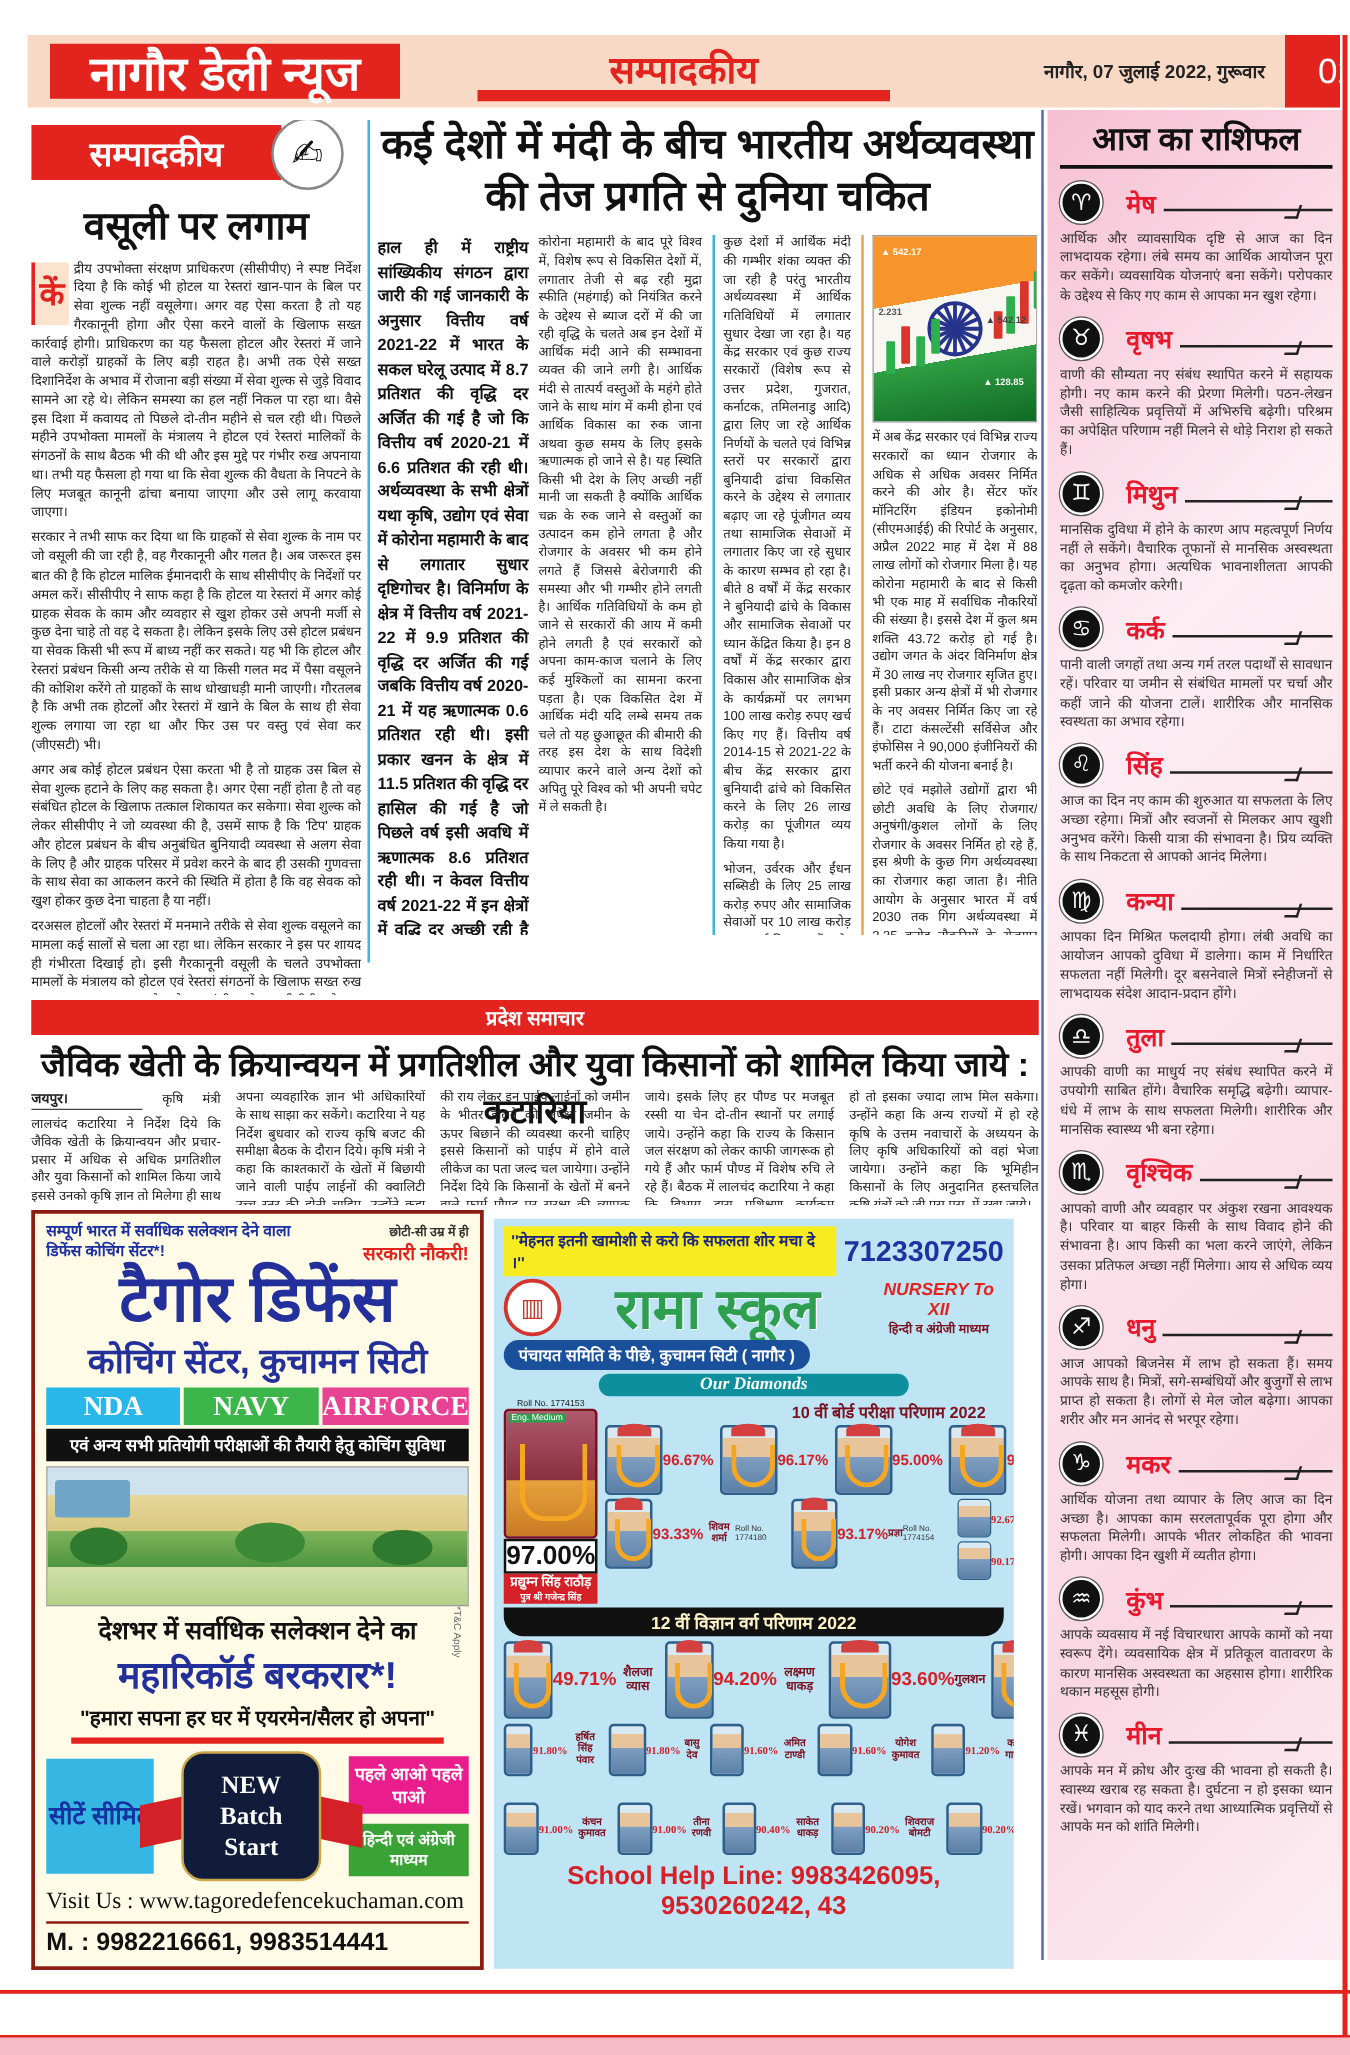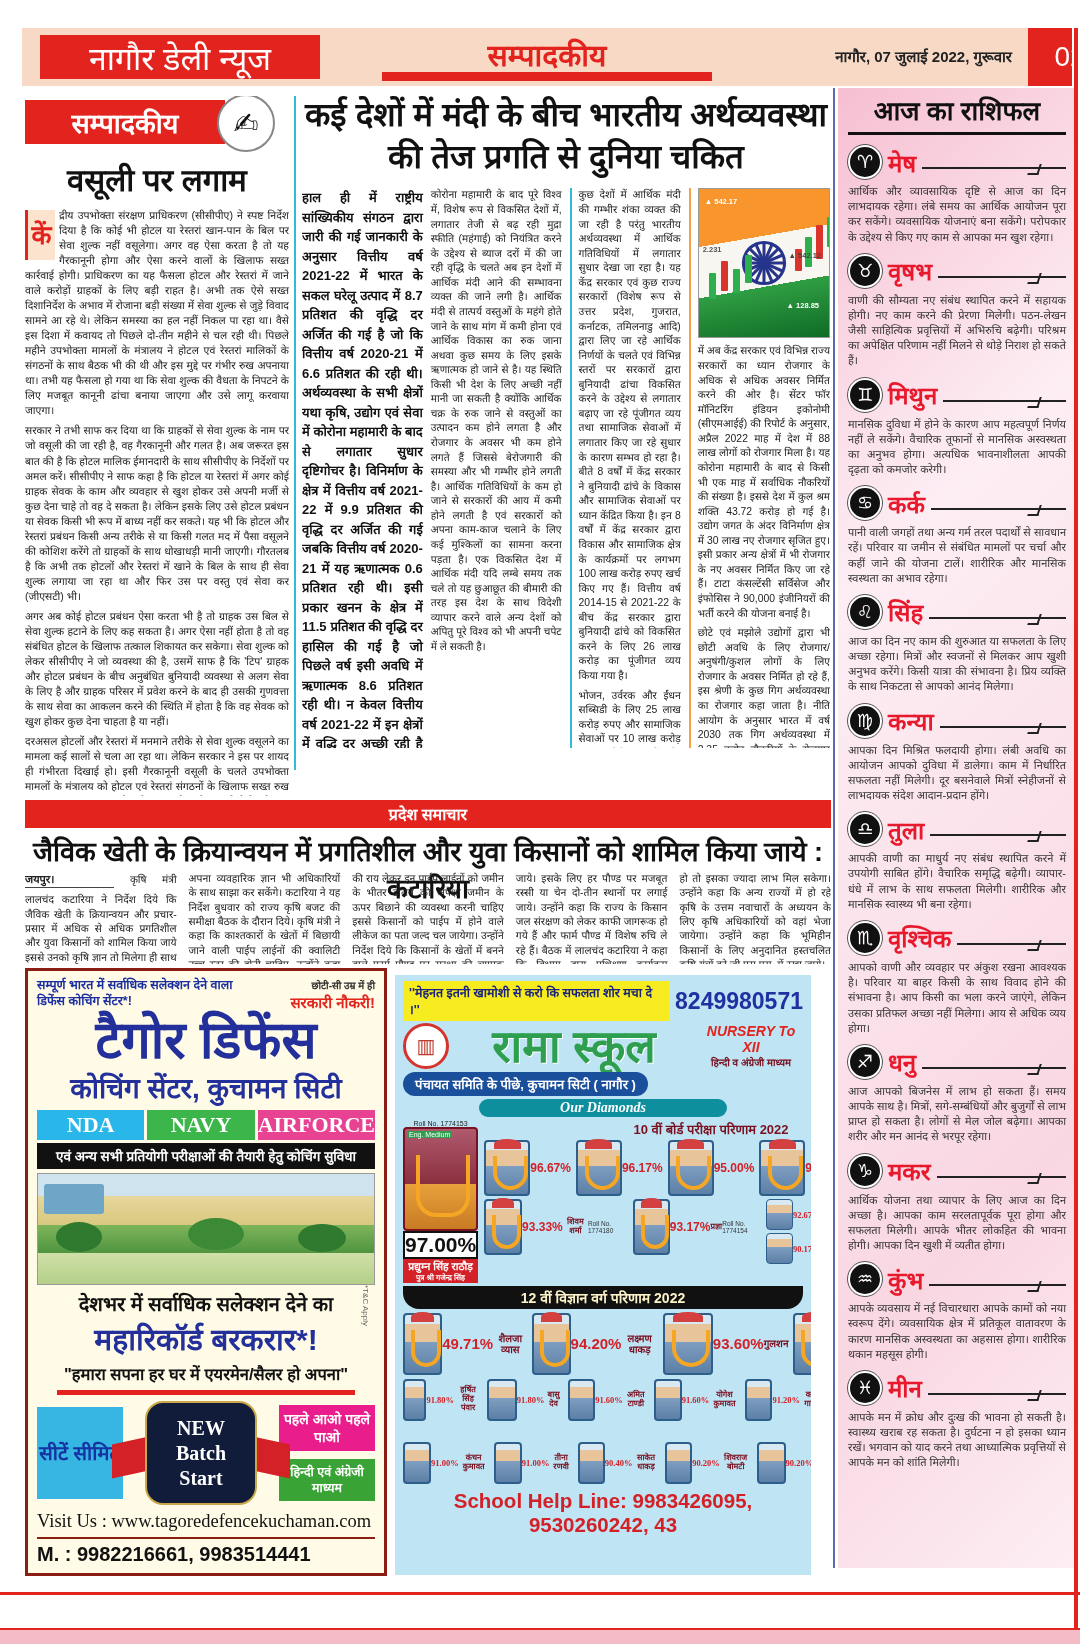--- a/index.html
+++ b/index.html
@@ -7,21 +7,21 @@
   .page { position:relative; width:1080px; height:1644px; background:#fff; margin:0 auto; overflow:hidden; }
 
   
   .edge-right { position:absolute; top:28px; bottom:0; right:2px; width:4px; background:#e3231e; }
   .bottom-rule { position:absolute; left:0; right:0; top:1592px; height:3px; background:#e3231e; }
   .bottom-strip { position:absolute; left:0; right:0; top:1628px; height:16px; background:#f5bcc8; border-top:2px solid #e3231e; }
 
   
   .header { position:absolute; left:22px; top:28px; width:1050px; height:58px; background:#f7d9c5; }
   .masthead { position:absolute; left:18px; top:7px; height:44px; min-width:280px; background:#e3231e; color:#fff;
-              font-size:32px; font-weight:normal; display:flex; align-items:center; justify-content:center; padding:0 18px; }
+              font-size:38px; font-weight:bold; display:flex; align-items:center; justify-content:center; padding:0 18px; }
   .section-title { position:absolute; left:0; right:0; top:6px; text-align:center; color:#e3231e; font-size:30px; font-weight:bold; }
   .section-underline { position:absolute; left:50%; transform:translateX(-50%); top:44px; width:330px; height:9px; background:#e3231e; }
   .hdr-date { position:absolute; right:60px; top:18px; font-size:15px; font-weight:bold; color:#222; }
   .pagenum { position:absolute; right:0; top:0; bottom:0; width:44px; background:#e3231e; color:#fff;
              font-size:28px; font-weight:normal; display:flex; align-items:center; justify-content:center;padding-left:40px; }
 
   
   .editorial { position:absolute; left:25px; top:96px; width:264px; height:700px; overflow:hidden; }
   .ed-boxrow { position:relative; height:56px; }
   .ed-box { position:absolute; left:0; top:4px; width:200px; height:44px; background:#e3231e; color:#fff;
@@ -62,21 +62,21 @@
   .dateline { font-size:11px; font-weight:bold; border-bottom:1.5px solid #444; display:inline-block; padding-right:60px; margin-bottom:5px;font-family:Liberation Serif, serif; }
 
   
   .horoscope { position:absolute; left:838px; top:88px; width:236px; height:1480px; overflow:hidden; padding:4px 8px 0 10px;
                background:linear-gradient(135deg,#f6bfd2 0%,#fdeef4 30%,#f9d7e2 75%,#fdeef4 100%); }
   .h-title { text-align:center; font-size:26px; font-weight:bold; color:#111; border-bottom:3px solid #111; padding-bottom:4px; margin-bottom:10px; }
   .sign { margin-bottom:9px; }
   .sign-hd { display:flex; align-items:center; gap:6px; margin-bottom:5px; }
   .zod { width:34px; height:34px; background:#111; border:2px solid #fff; outline:1.5px solid #555; border-radius:50%;
          color:#fff; font-size:18px; display:flex; align-items:center; justify-content:center; flex:0 0 auto; }
-  .sign-name { color:#e8192c; font-size:24px; font-weight:bold; }
+  .sign-name { color:#e8192c; font-size:20px; font-weight:bold;margin-left:13px; }
   .sign-rule { flex:1; position:relative; height:14px; border-bottom:2px solid #222; }
   .sign-rule::after { content:''; position:absolute; right:26px; bottom:-8px; width:9px; height:9px;
                       border-right:2px solid #222; border-bottom:2px solid #222; transform:skewX(-18deg); background:inherit; }
   .sign p { font-size:11px; line-height:1.38; text-align:justify; color:#333; }
 
   
   .tagore { position:absolute; left:25px; top:968px; width:362px; height:608px; background:#fffbe6;
             border:3px solid #8c1d12; padding:7px 9px; overflow:hidden; }
   .tg-top { display:flex; justify-content:space-between; gap:6px; }
   .tg-top-left { color:#1b2fa0; font-size:12.5px; font-weight:bold; line-height:1.25; width:62%; }
@@ -409,21 +409,21 @@
       </div>
     </div>
     <div class="tg-visit">Visit Us : www.tagoredefencekuchaman.com</div>
     <div class="tg-mob">M. : 9982216661, 9983514441</div>
     <div class="tg-tnc">*T&amp;C Apply</div>
   </div>
 
   <div class="rama">
     <div class="rm-top">
       <div class="rm-quote">''मेहनत इतनी खामोशी से करो कि सफलता शोर मचा दे ।''</div>
-      <div class="rm-phone">8249980571</div>
+      <div class="rm-phone">7123307250</div>
     </div>
     <div class="rm-titlerow">
       <div class="rm-logo">▥</div>
       <div class="rm-name">रामा स्कूल</div>
       <div class="rm-nright">
         <div class="rm-nursery">NURSERY To XII</div>
         <div class="rm-medium">हिन्दी व अंग्रेजी माध्यम</div>
       </div>
     </div>
     <div class="rm-addr-row">

